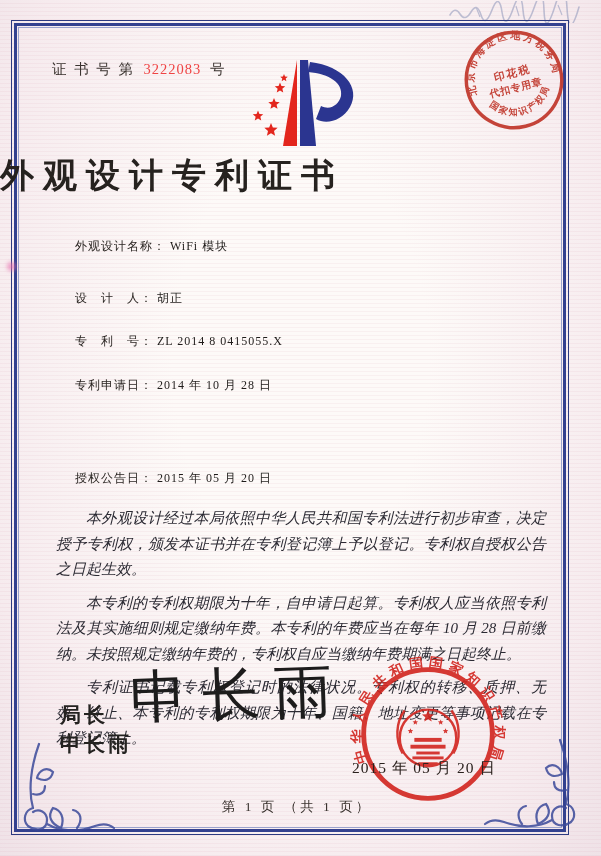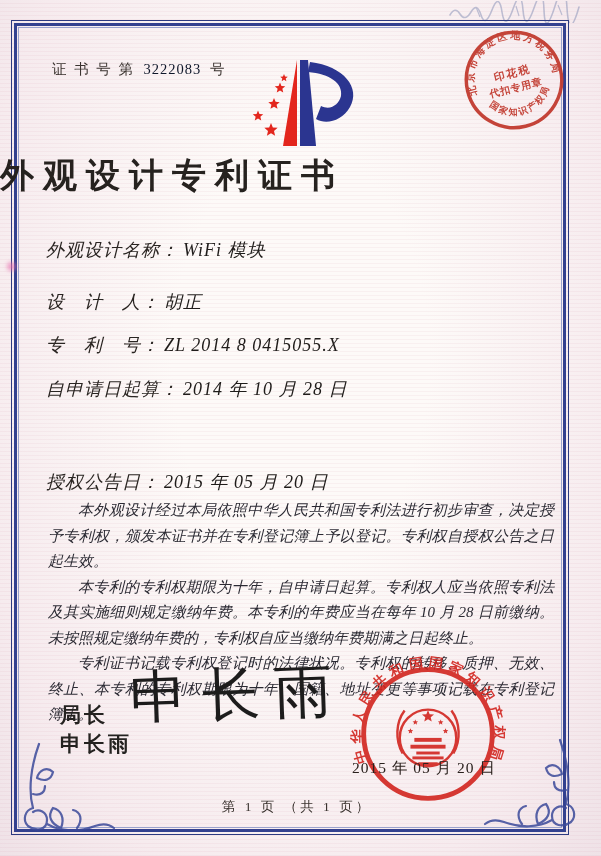--- a/index.html
+++ b/index.html
@@ -12,34 +12,34 @@
   }
   .sheet{position:relative;width:601px;height:856px;}
   .frame{
     position:absolute;left:14px;top:23px;width:546px;height:803px;
     border:3px solid #33418f;
     outline:1px solid #2c3a80;outline-offset:2px;
   }
   .frame::after{content:'';position:absolute;inset:1px;border:1px solid #9aa2cc;pointer-events:none;}
   .abs{position:absolute;}
   .cert-no{left:52px;top:60px;font-size:14.5px;letter-spacing:2px;color:#3a332f;}
-  .cert-no .num{color:#0f172a;letter-spacing:1px;padding:0 3px;text-align:right;}
+  .cert-no .num{color:#ef4444;letter-spacing:1px;padding:0 3px;text-align:right;}
   .title{
     left:0;right:0;top:153px;text-align:left;
     font-size:34px;font-weight:700;letter-spacing:9px;color:#26221f;
   }
-  .field{left:46px;font-size:18px;color:#26221f;letter-spacing:1px;font-style:italic;}
+  .field{left:75px;font-size:12px;color:#26221f;letter-spacing:1px;}
   .field .lab{color:#2a2522;}
   .field .val{color:#1f1c1a;padding-left:4px;}
   .f0{top:238px}.f1{top:290px}.f2{top:333px}.f3{top:377px}.f4{top:424px}.f5{top:470px}
   .body-text{
     left:48px;top:498px;width:506px;color:#2b2a33;
     font-size:15px;line-height:25.5px;font-style:italic;
   }
-  .body-text p{margin:0;text-indent:2em;text-align:justify;}
+  .body-text p{margin:8px;text-indent:2em;text-align:justify;}
   .officer{left:60px;font-family:"Liberation Sans","DejaVu Sans",sans-serif;
     font-size:21px;font-weight:700;color:#242220;letter-spacing:3px;}
   .o-title{top:701px}.o-name{top:730px}
   .signature{
     left:130px;top:656px;font-size:58px;color:#1d1c1c;letter-spacing:14px;
     transform:rotate(-2deg);font-weight:400;white-space:nowrap;
   }
   .seal-date{left:352px;top:758px;font-size:15.5px;color:#2a211d;letter-spacing:1px;z-index:6;}
   .footer{left:0;right:7px;top:798px;text-align:center;font-size:13.5px;color:#3a332f;letter-spacing:3px;}
   .logo{left:238px;top:54px;z-index:2;}
@@ -110,21 +110,21 @@
   <div class="abs field f0">
     <span class="lab">外观设计名称：</span><span class="val">WiFi 模块</span>
   </div>
   <div class="abs field f1">
     <span class="lab">设　计　人：</span><span class="val">胡正</span>
   </div>
   <div class="abs field f2">
     <span class="lab">专　利　号：</span><span class="val">ZL 2014 8 0415055.X</span>
   </div>
   <div class="abs field f3">
-    <span class="lab">自申请日起算：</span><span class="val">2014 年 10 月 28 日</span>
+    <span class="lab">专利申请日：</span><span class="val">2014 年 10 月 28 日</span>
   </div>
   <div class="abs field f5">
     <span class="lab">授权公告日：</span><span class="val">2015 年 05 月 20 日</span>
   </div>
 
   <div class="abs body-text">
     <p>本外观设计经过本局依照中华人民共和国专利法进行初步审查，决定授予专利权，颁发本证书并在专利登记簿上予以登记。专利权自授权公告之日起生效。</p>
     <p>本专利的专利权期限为十年，自申请日起算。专利权人应当依照专利法及其实施细则规定缴纳年费。本专利的年费应当在每年 10 月 28 日前缴纳。未按照规定缴纳年费的，专利权自应当缴纳年费期满之日起终止。</p>
     <p>专利证书记载专利权登记时的法律状况。专利权的转移、质押、无效、终止、本专利的专利权期限为十年、国籍、地址变更等事项记载在专利登记簿上。</p>
   </div>

